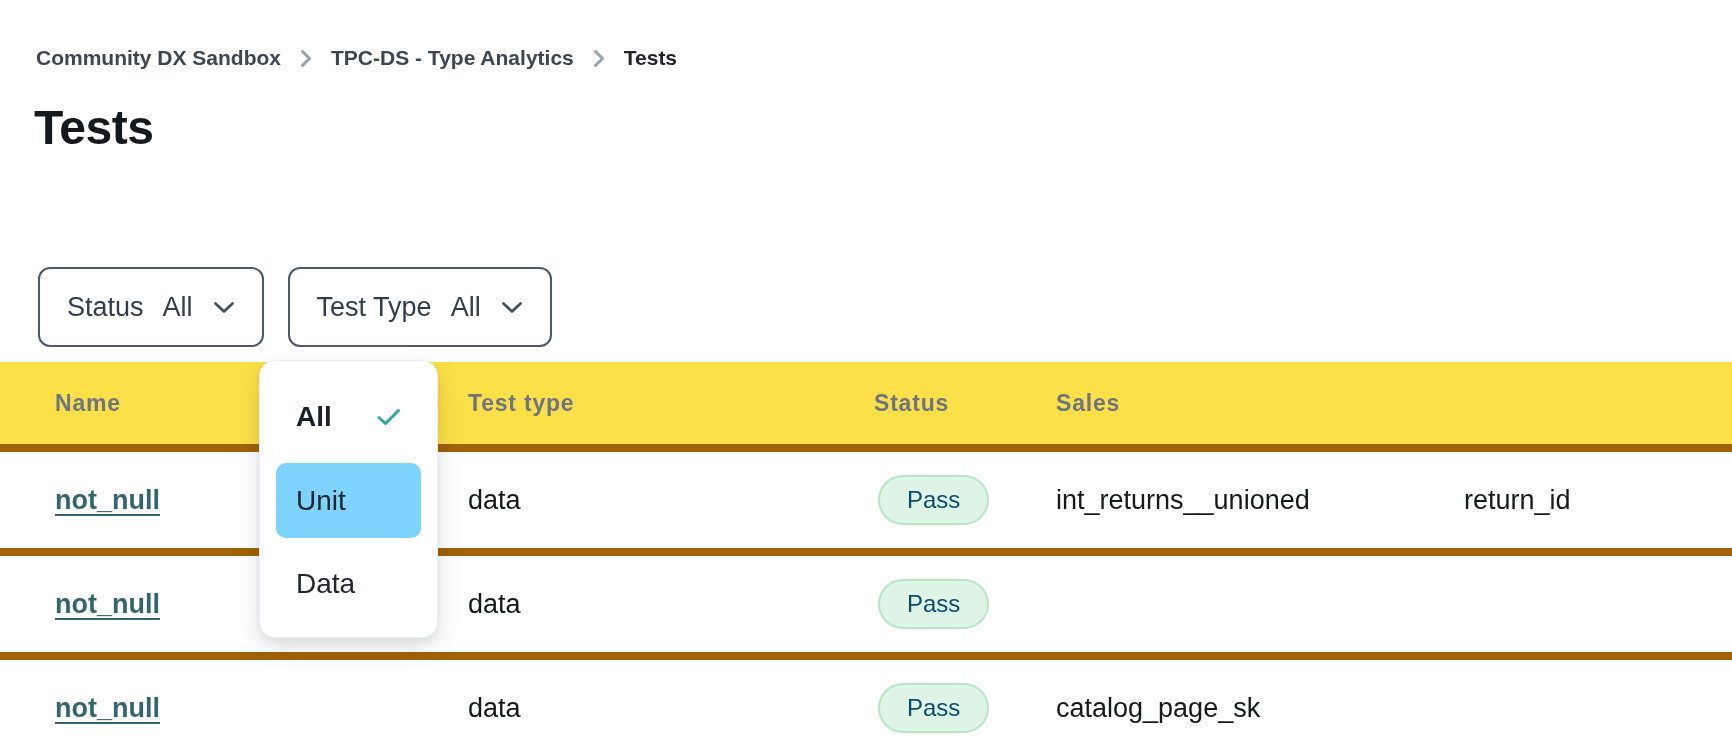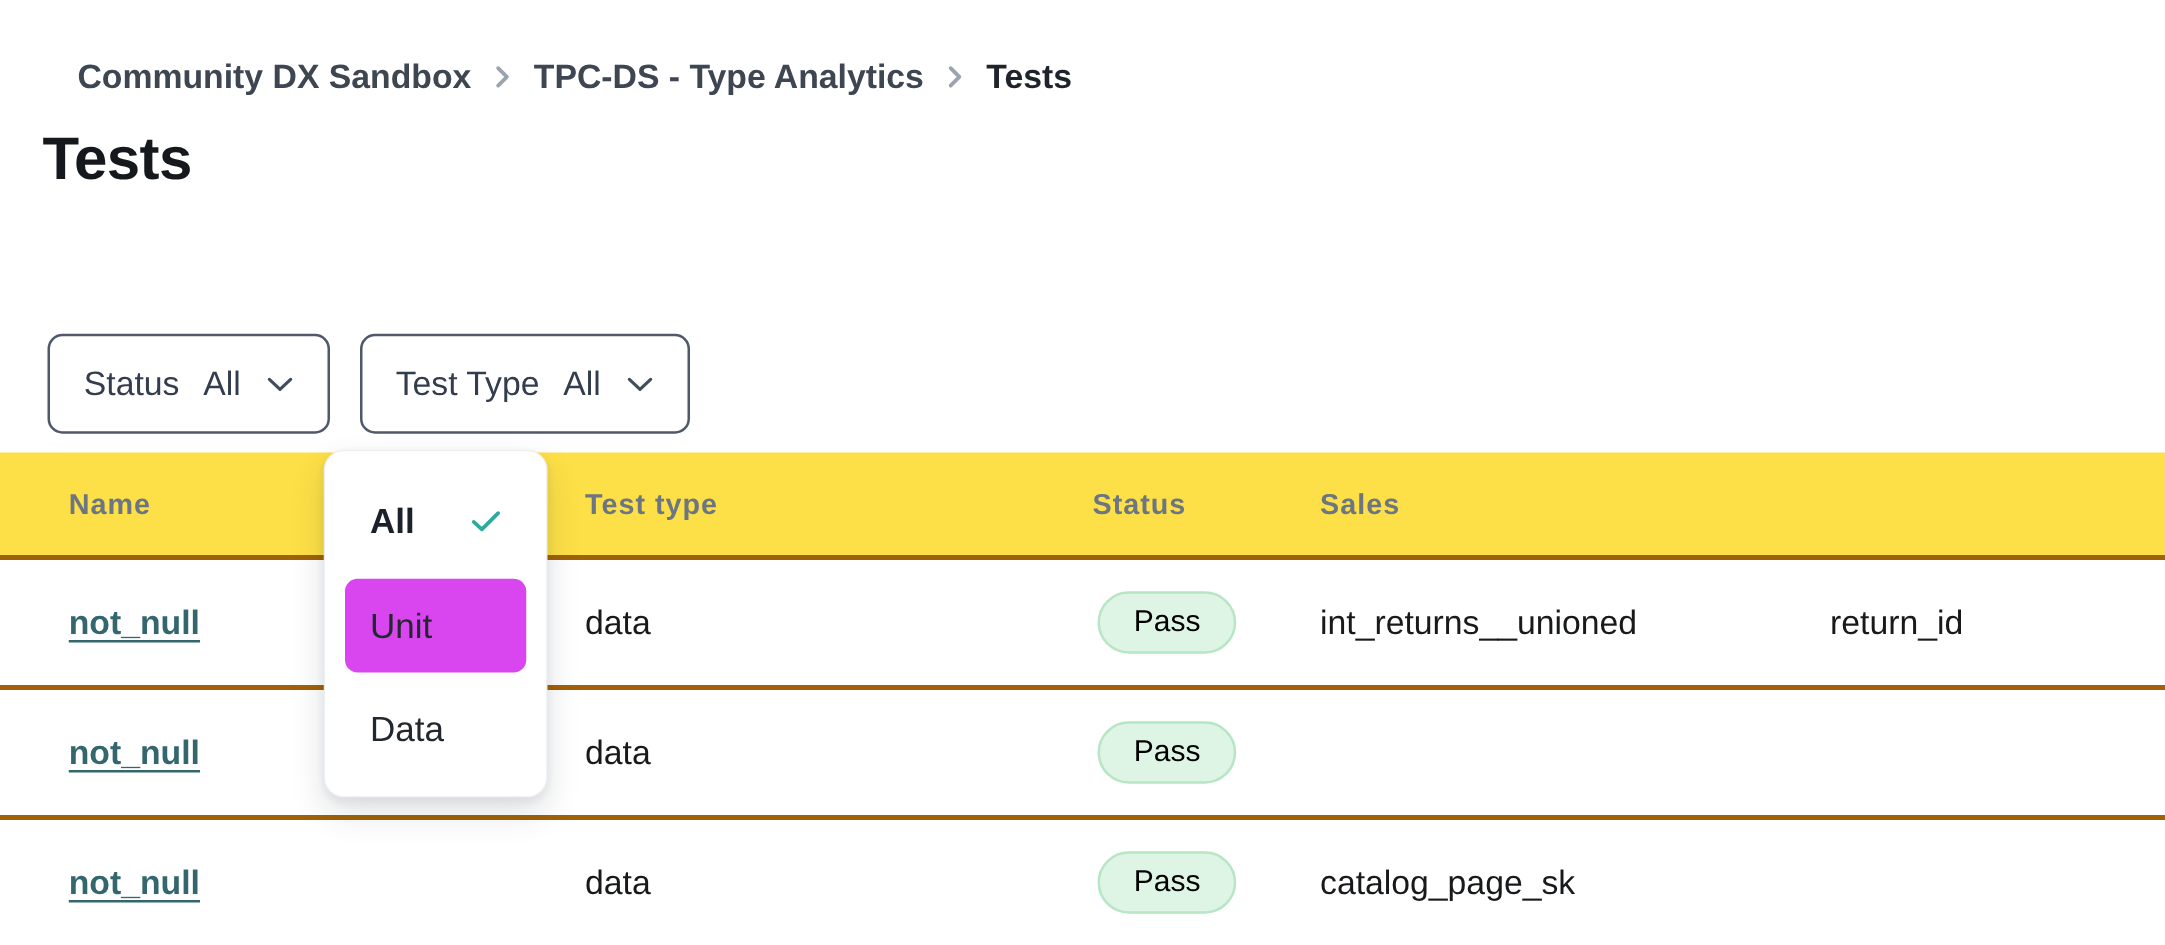--- a/index.html
+++ b/index.html
@@ -14,21 +14,21 @@
     height: 756px;
     background: #ffffff;
     overflow: hidden;
   }
 
   
   .breadcrumb {
     position: absolute;
     left: 36px; top: 46px;
     display: flex; align-items: center; gap: 19px;
-    font-size: 27px; font-weight: 700; color: #3e4652; margin-left: 26px;
+    font-size: 21px; font-weight: 700; color: #3e4652;
   }
   .breadcrumb .crumb { cursor: pointer; }
   .breadcrumb .crumb.current { color: #1f242c; cursor: default; }
   .crumb-sep { display: flex; align-items: center; }
 
   
   .page-title {
     position: absolute;
     left: 34px; top: 100px;
     font-size: 48px; font-weight: 700;
@@ -72,41 +72,41 @@
     background: #fde047;
   }
   .t-head .th {
     font-size: 23px; font-weight: 700;
     letter-spacing: 0.8px;
     color: #6c7582;
   }
   .t-row {
     height: 104px;
     background: #ffffff;
-    border-top: 4px solid #a16207;
+    border-top: 8px solid #a16207;
     font-size: 27px; color: #17191b;
   }
   .t-row:first-of-type { border-top: 2px solid #e2e5e9; }
   .cell-name a {
     color: #34676d;
     font-weight: 700;
     text-decoration: underline;
     text-underline-offset: 5px;
     text-decoration-thickness: 2px;
     cursor: pointer;
   }
   .status-badge {
     display: inline-flex; align-items: center; justify-content: center;
     height: 50px;
     padding: 0 27px;
     margin-left: 4px;
     border-radius: 999px;
     background: #def4e5;
     border: 2px solid #b7e6c5;
-    color: #000000;
+    color: #0c4a6e;
     font-size: 24px; font-weight: 500;
   }
 
   
   .dropdown {
     position: absolute;
     left: 259px; top: 360px;
     width: 179px;
     background: #ffffff;
     border: 1px solid #eceef2;
@@ -118,21 +118,21 @@
   .dd-item {
     display: flex; align-items: center; justify-content: space-between;
     height: 60px;
     padding: 0 20px;
     border-radius: 10px;
     font-size: 28px; color: #23282f;
     cursor: pointer;
   }
   .dd-item.selected { font-weight: 700; color: #1b212b; }
   .dd-item.highlighted {
-    background: #d946ef;
+    background: #7dd3fc;
     height: 75px;
     margin: 16px 0;
   }
   .check-icon { display: flex; align-items: center; }
 </style>
 </head>
 <body>
 
 <div class="page">
 

